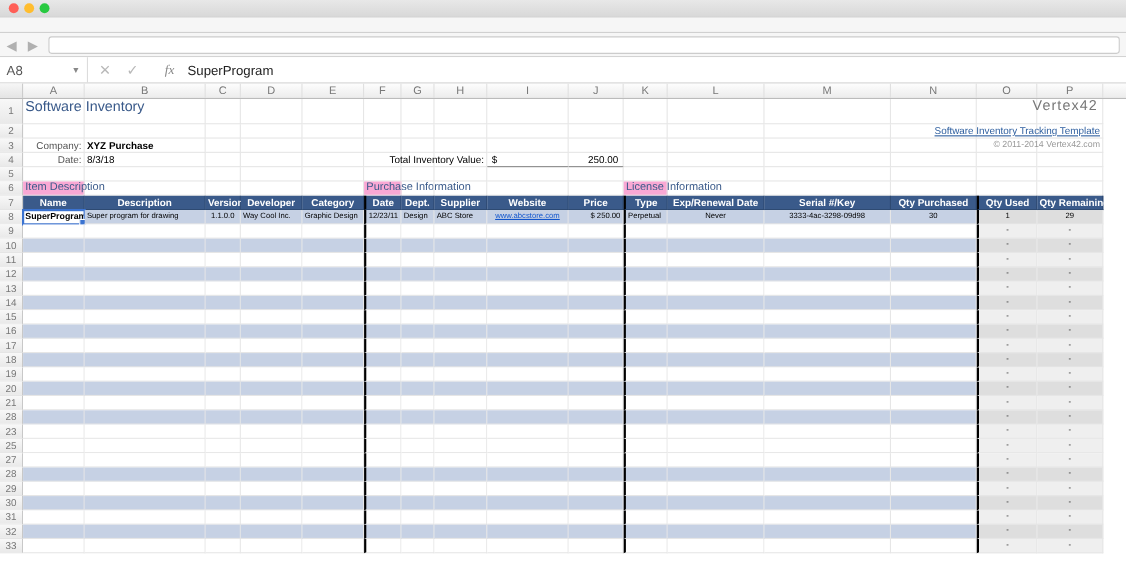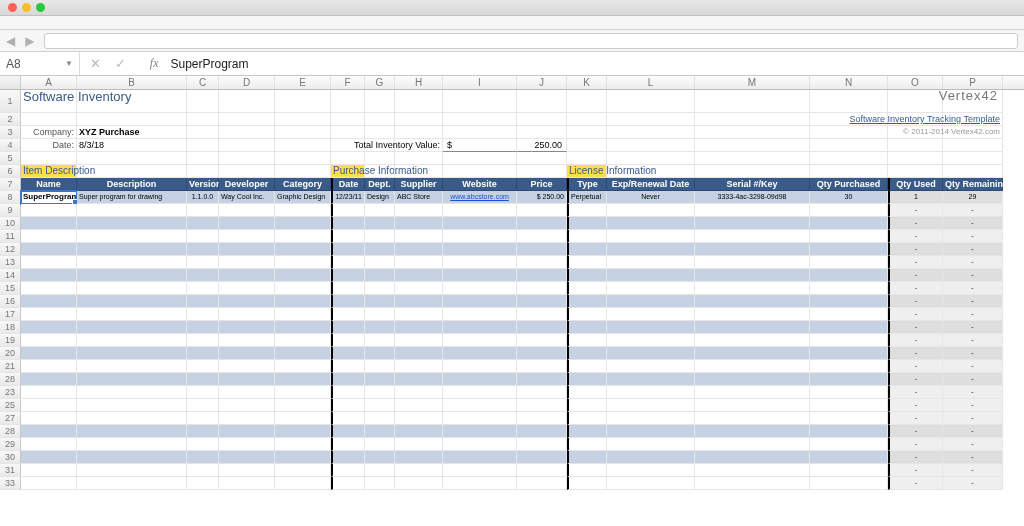--- a/index.html
+++ b/index.html
@@ -84,21 +84,21 @@
     position: relative;
   }
 
   .title-text {
     font-size: 13px; color: #3a5a8a; font-weight: normal;
     position: absolute; top: 1px; left: 2px; white-space: nowrap;
   }
   .label-right { text-align: right; color: #555; font-size: 9px; }
   .bold { font-weight: bold; }
 
-  .sect-head { background: #fde047; color: #3a5a8a; font-size: 10px; font-weight: normal; }
+  .sect-head { background: #f9a8d4; color: #3a5a8a; font-size: 10px; font-weight: normal; }
   .hdr-row .cell {
     background: #3a5a8a; color: #fff; text-align: center; font-weight: bold;
     border-right: 1px solid #2e4a72; border-bottom: 1px solid #2e4a72;
     line-height: 12px;
   }
   .hdr-row .cell.sepL { border-left: 2px solid #000; }
   .stripe-even .cell { background: #c6d1e4; }
   .stripe-odd .cell { background: #fff; }
   .stripe-even .cell.gray, .stripe-odd .cell.gray { background: #dedede; }
   .stripe-odd .cell.gray { background: #efefef; }
@@ -740,20 +740,39 @@
         <div class="cell cH"></div>
         <div class="cell cI"></div>
         <div class="cell cJ"></div>
         <div class="cell cK sepL"></div>
         <div class="cell cL"></div>
         <div class="cell cM"></div>
         <div class="cell cN"></div>
         <div class="cell cO sepL center gray" style="font-size: 7px;">-</div>
         <div class="cell cP center gray" style="font-size: 7px;">-</div>
       </div>
+      <div class="row data-row stripe-even">
+        <div class="row-hdr">32</div>
+        <div class="cell cA"></div>
+        <div class="cell cB"></div>
+        <div class="cell cC"></div>
+        <div class="cell cD"></div>
+        <div class="cell cE"></div>
+        <div class="cell cF sepL"></div>
+        <div class="cell cG"></div>
+        <div class="cell cH"></div>
+        <div class="cell cI"></div>
+        <div class="cell cJ"></div>
+        <div class="cell cK sepL"></div>
+        <div class="cell cL"></div>
+        <div class="cell cM"></div>
+        <div class="cell cN"></div>
+        <div class="cell cO sepL center gray" style="font-size: 7px;">-</div>
+        <div class="cell cP center gray" style="font-size: 7px;">-</div>
+      </div>
       <div class="row data-row stripe-odd">
         <div class="row-hdr">33</div>
         <div class="cell cA"></div>
         <div class="cell cB"></div>
         <div class="cell cC"></div>
         <div class="cell cD"></div>
         <div class="cell cE"></div>
         <div class="cell cF sepL"></div>
         <div class="cell cG"></div>
         <div class="cell cH"></div>

